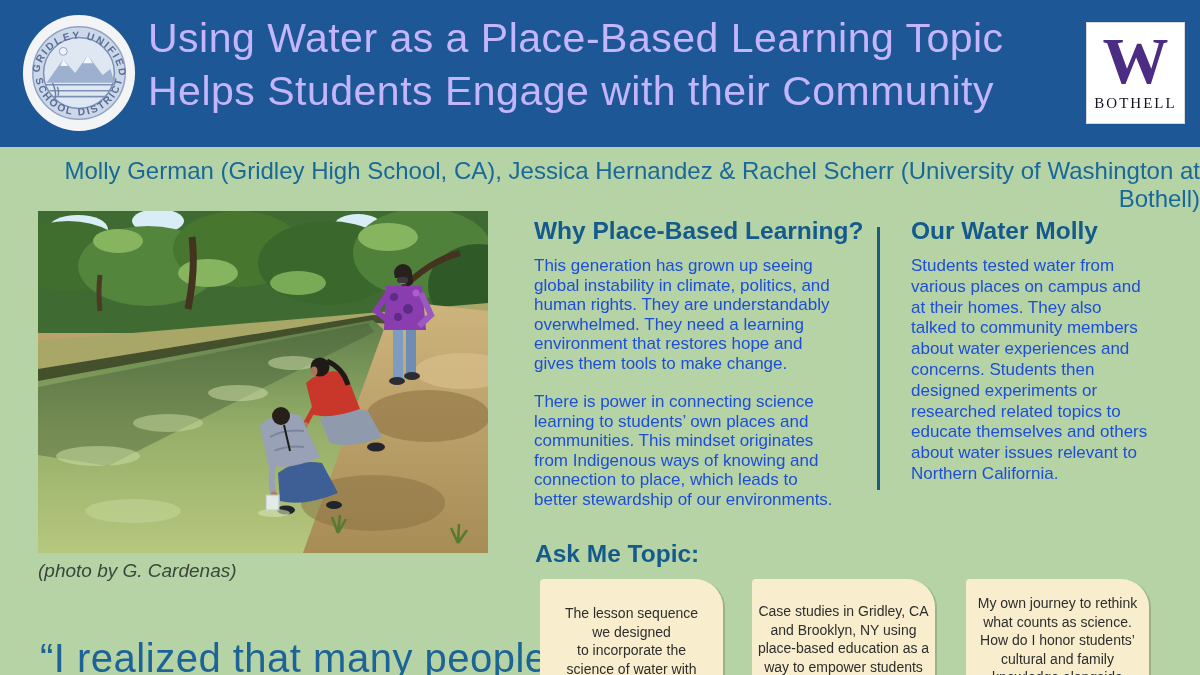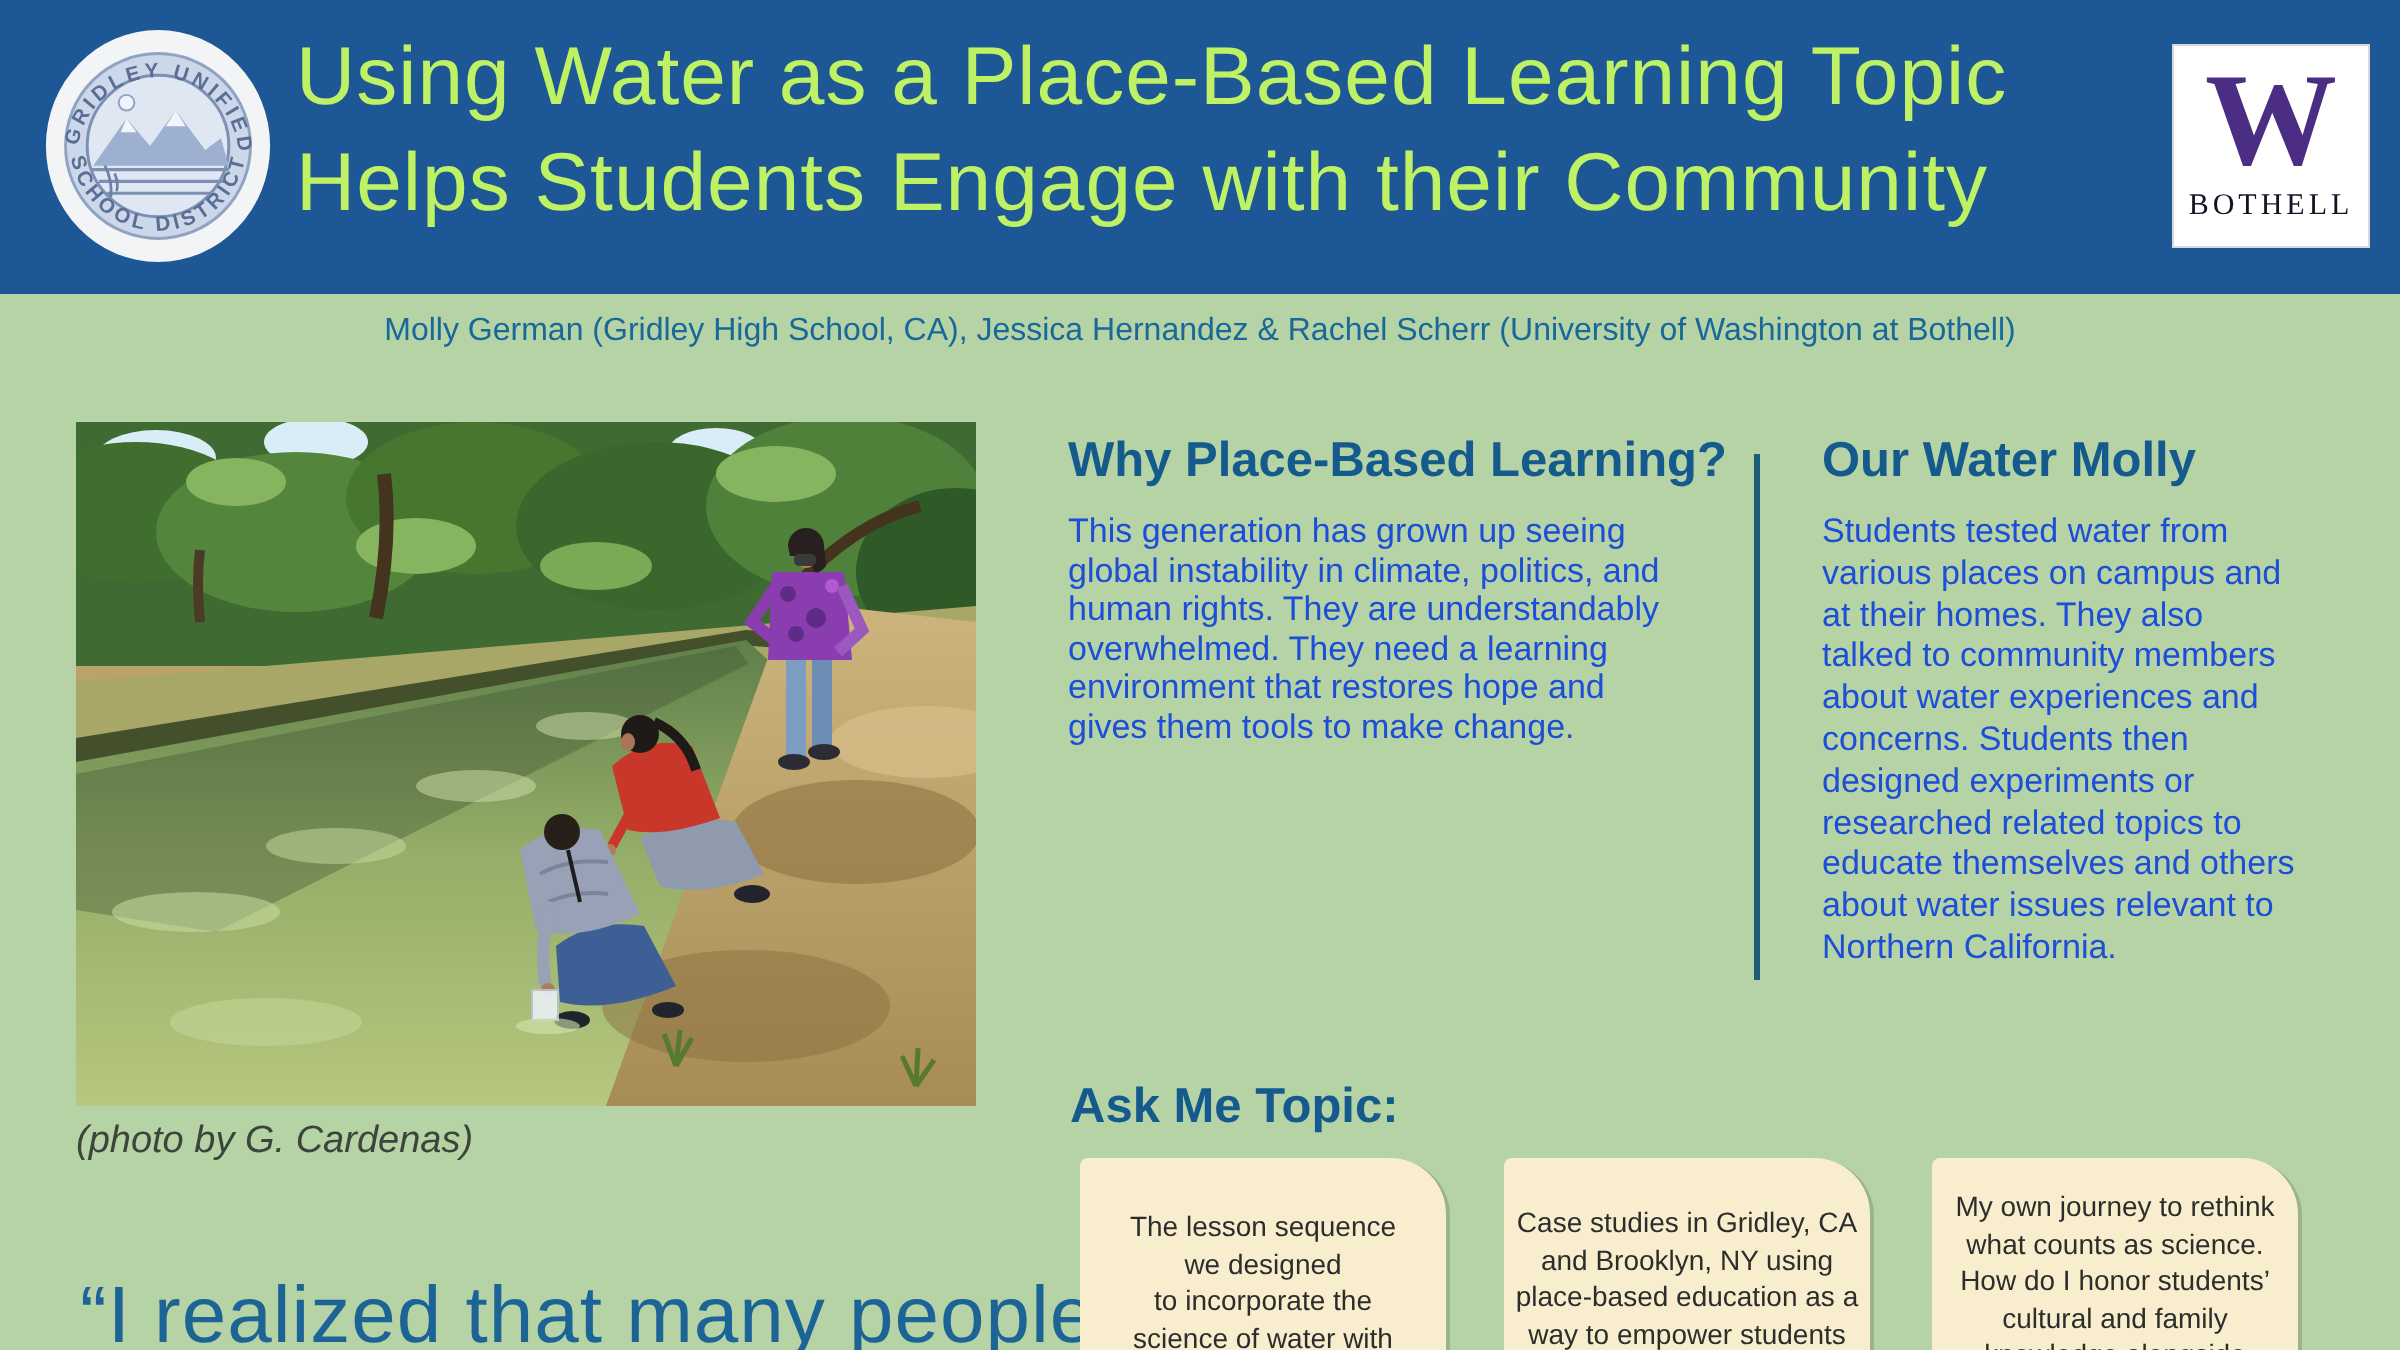--- a/index.html
+++ b/index.html
@@ -1,33 +1,33 @@
 <!DOCTYPE html>
 <html><head>
 <meta charset="utf-8">
 <style>
   html,body{margin:0;padding:0;}
   .page{position:relative;width:1200px;height:675px;overflow:hidden;
         background:#b6d3a6;font-family:"Liberation Sans",sans-serif;}
 
   
   .header{position:absolute;left:0;top:0;width:1200px;height:147px;background:#1e5796;}
-  .title{position:absolute;left:148px;top:12px;color:#bef264;font-size:41px;
+  .title{position:absolute;left:148px;top:12px;color:#c4b5fd;font-size:41px;
          line-height:53px;letter-spacing:.5px;font-weight:400;white-space:nowrap;}
   .seal{position:absolute;left:20px;top:12px;width:118px;height:122px;}
   .uw{position:absolute;left:1086px;top:22px;width:99px;height:102px;background:#ffffff;
       text-align:center;box-sizing:border-box;border:1px solid #d8d8d8;}
   .uw-w{font-family:"Liberation Serif",serif;font-weight:bold;font-size:66px;
         color:#4b2e83;line-height:66px;margin-top:5px;}
   .uw-b{font-family:"Liberation Serif",serif;font-size:15px;letter-spacing:2px;
         color:#141426;margin-top:1px;}
 
   
-  .authors{position:absolute;top:157px;left:0;width:1200px;text-align:center;
-           font-size:16px;color:#19689a;}
+  .authors{position:absolute;top:157px;left:0;width:1200px;text-align:right;
+           font-size:24px;color:#19689a;}
 
   
   .photo{position:absolute;left:38px;top:211px;width:450px;height:342px;}
   .caption-wrap{position:absolute;left:38px;top:558px;width:470px;color:#3b453b;}
   .caption{font-size:14.5px;line-height:19.5px;white-space:pre-line;}
   .credit{font-size:19px;font-style:italic;margin-top:2px;}
   .quote{position:absolute;left:40px;top:636px;font-size:40px;color:#1d6496;
          letter-spacing:.5px;white-space:nowrap;}
 
   
@@ -194,20 +194,26 @@
   <div class="quote">“I realized that many people</div>
 
   <div class="why-col">
     <h2 class="sec-h">Why Place-Based Learning?</h2>
     <p class="body-text">This generation has grown up seeing
 global instability in climate, politics, and
 human rights. They are understandably
 overwhelmed. They need a learning
 environment that restores hope and
 gives them tools to make change.</p>
+    <p class="body-text para2">There is power in connecting science
+learning to students’ own places and
+communities. This mindset originates
+from Indigenous ways of knowing and
+connection to place, which leads to
+better stewardship of our environments.</p>
   </div>
 
   <div class="divider"></div>
 
   <div class="water-col">
     <h2 class="sec-h">Our Water Molly</h2>
     <p class="body-text">Students tested water from
 various places on campus and
 at their homes. They also
 talked to community members

